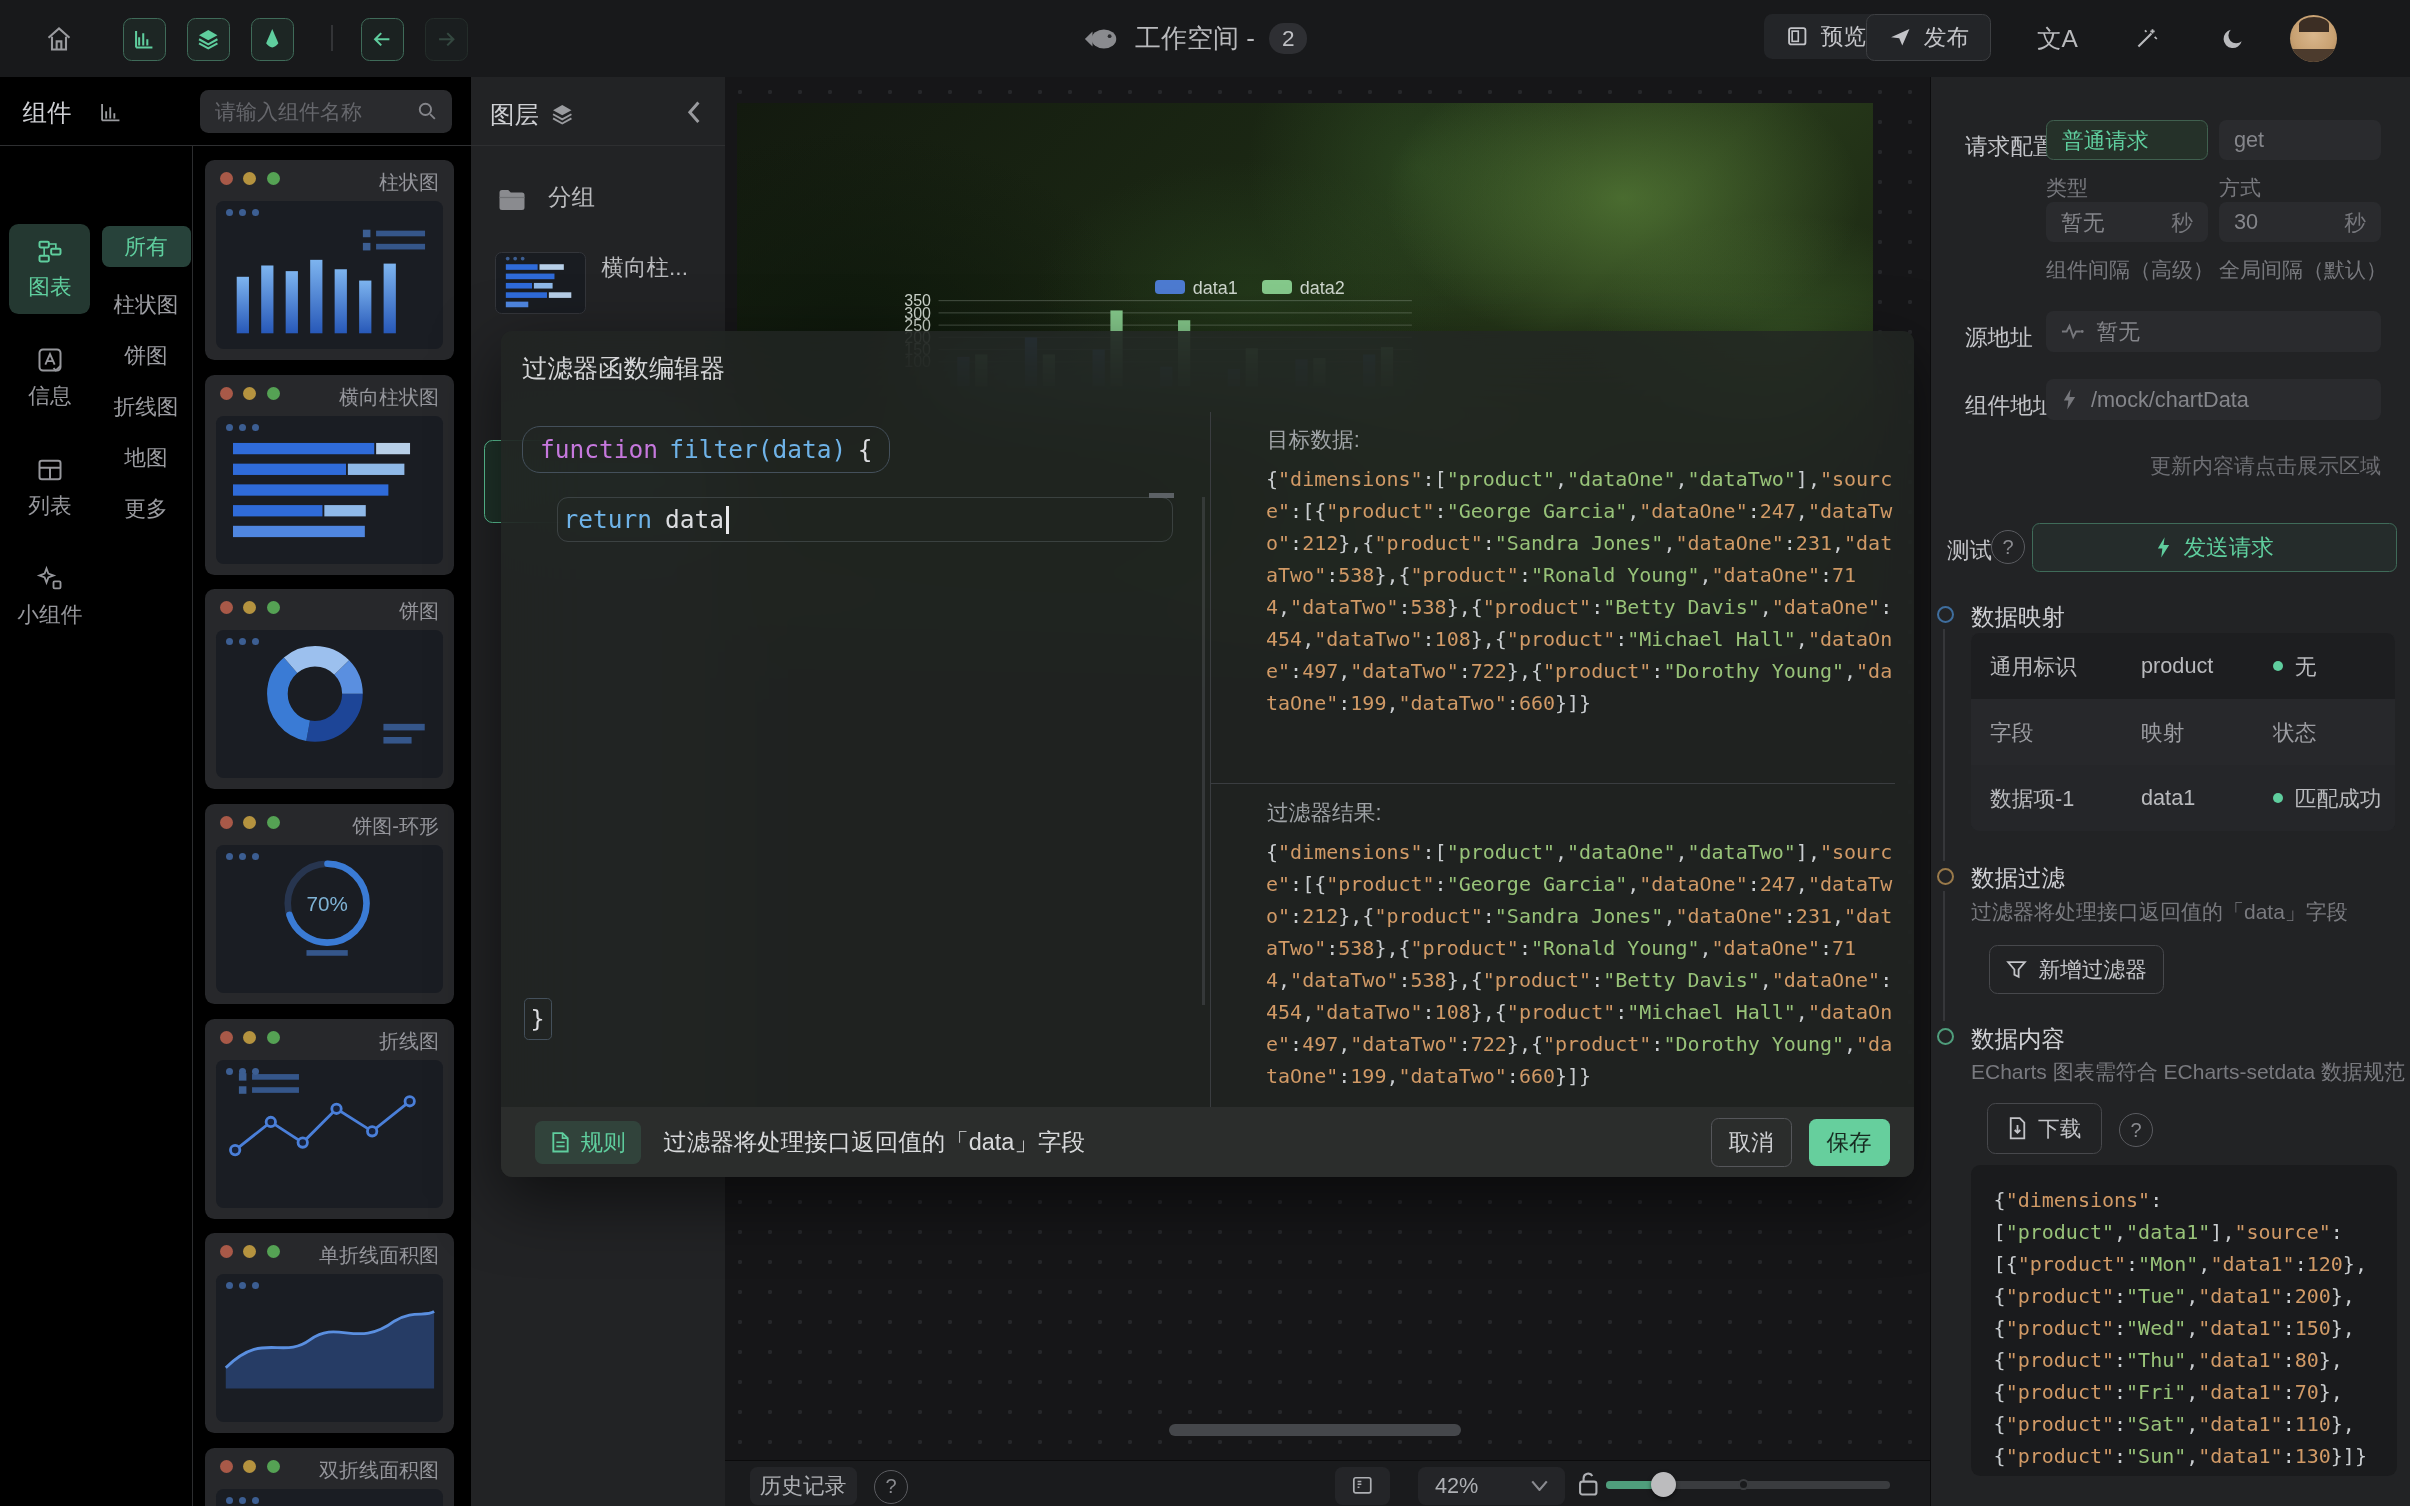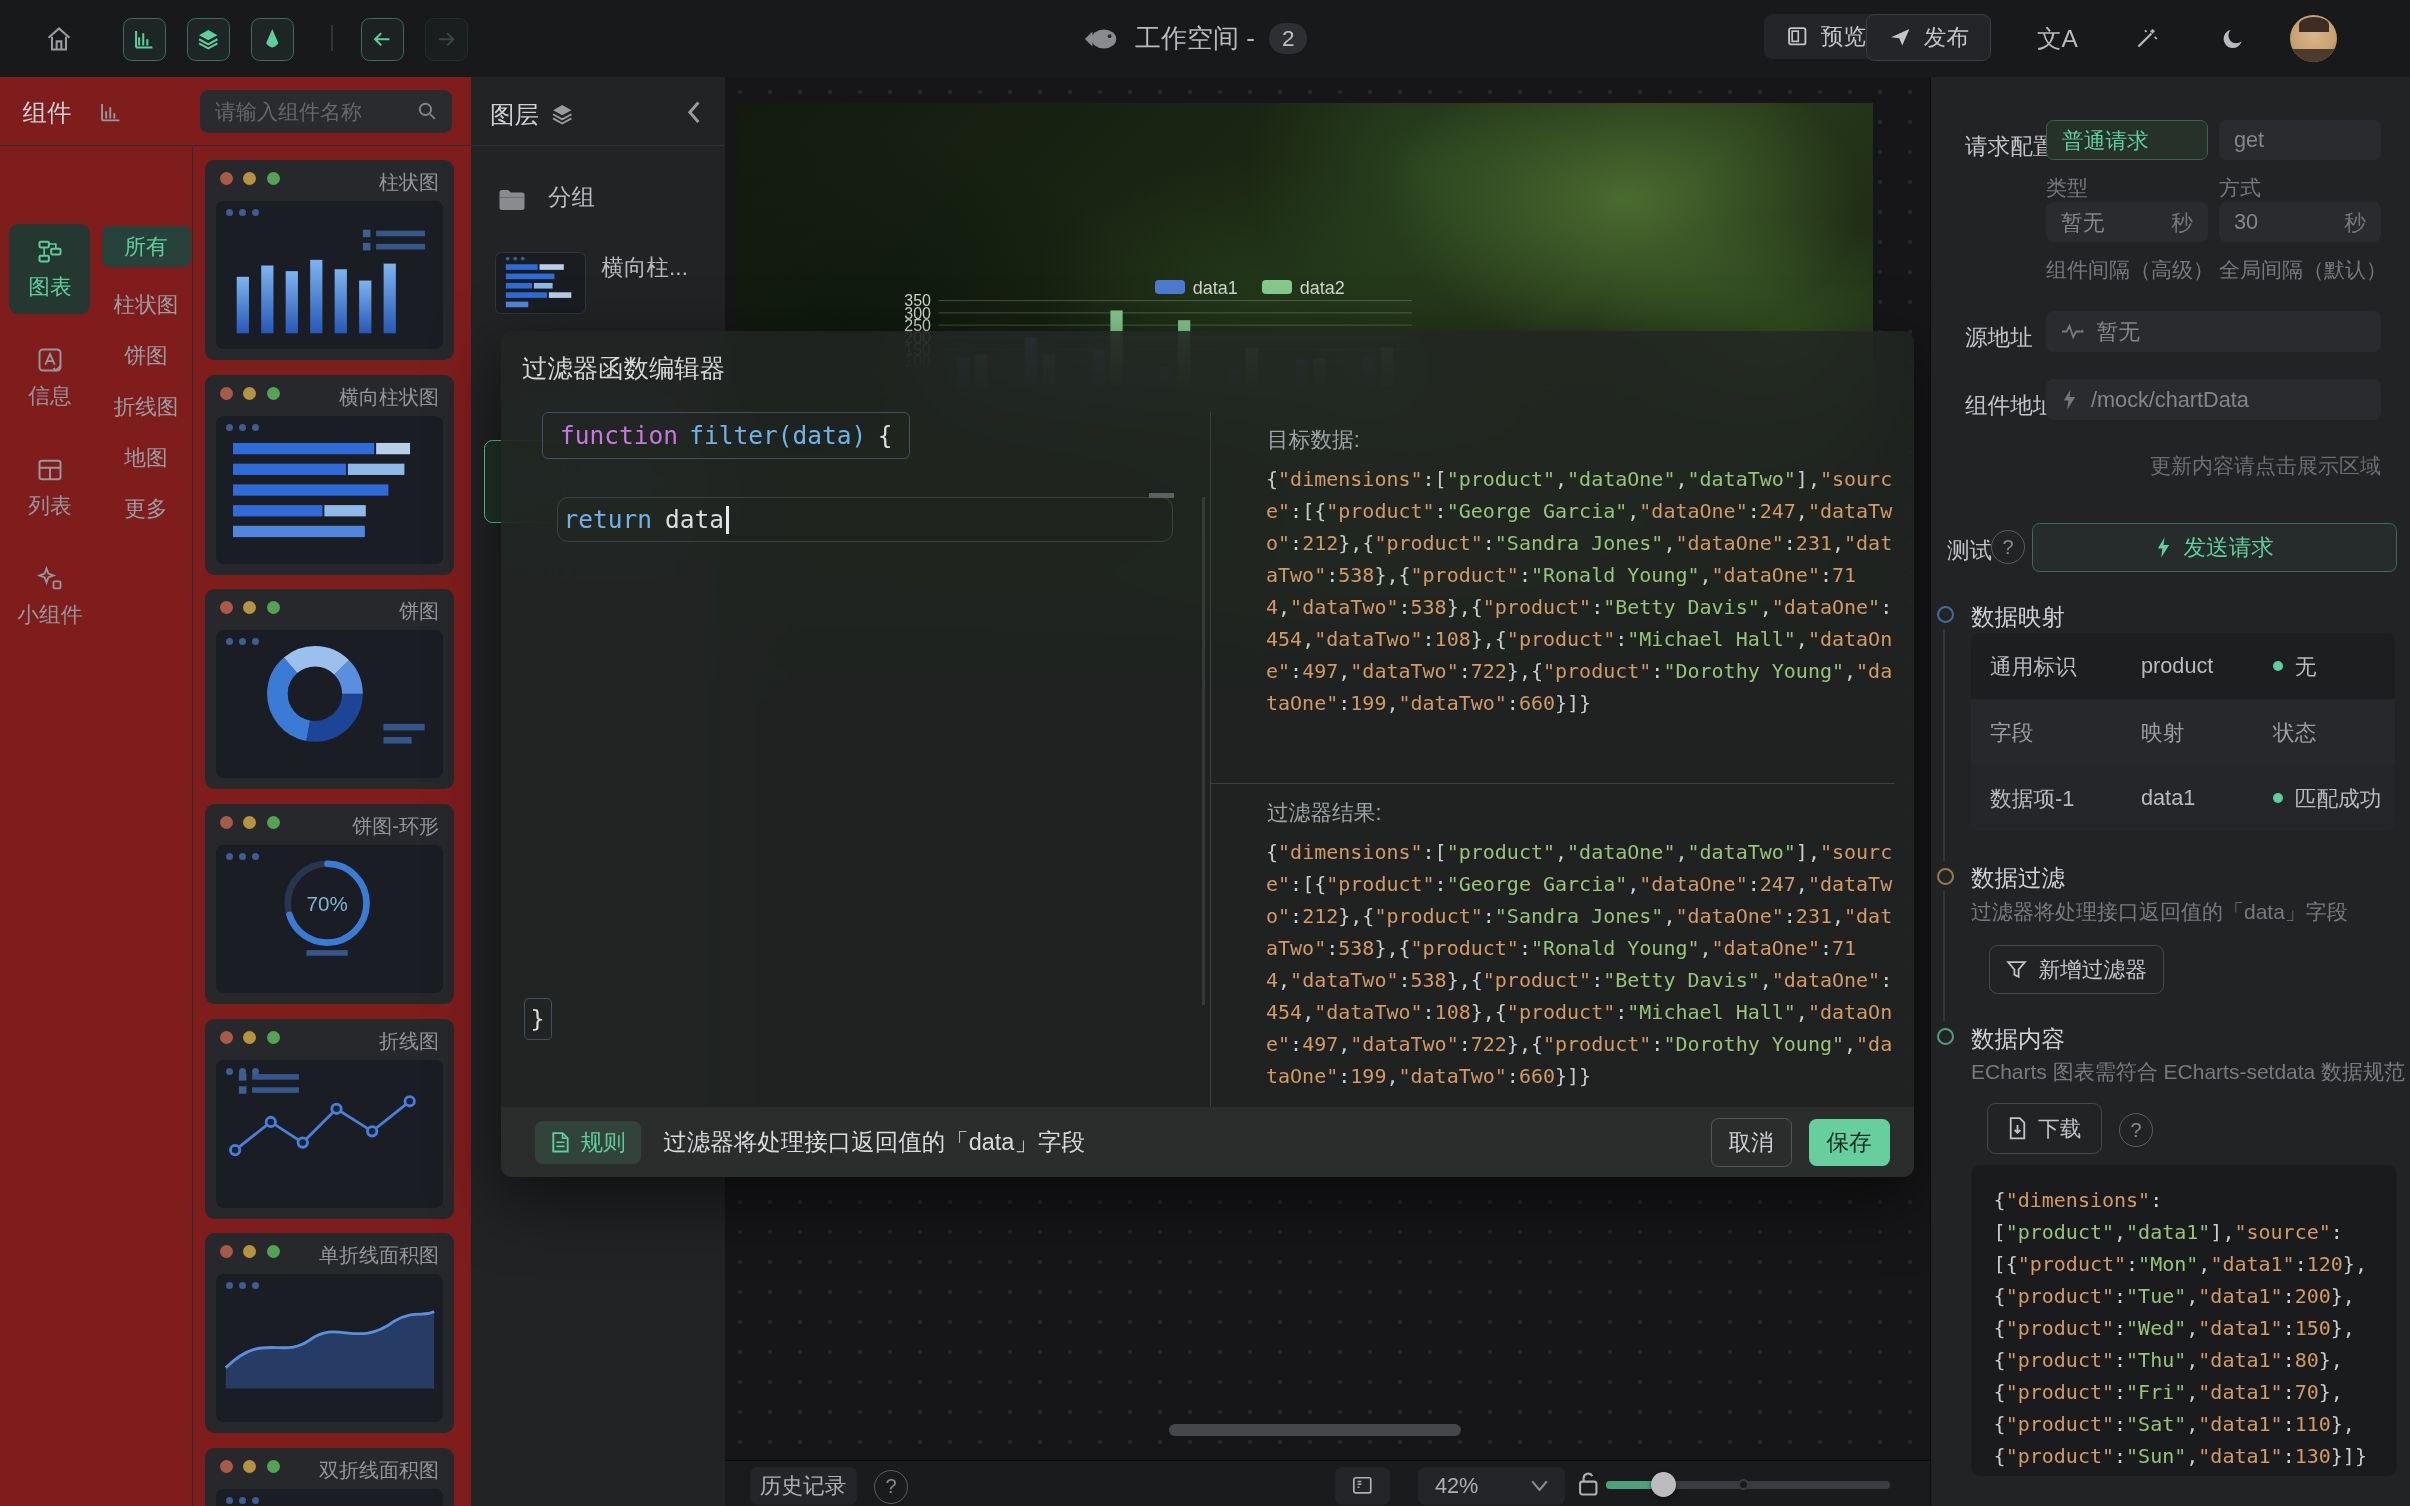--- a/index.html
+++ b/index.html
@@ -12,21 +12,21 @@
   .topbar{left:0;top:0;width:2411px;height:77px;background:#18191b;border-bottom:0.9px solid #0a0a0b;}
   .tb-btn{display:flex;align-items:center;justify-content:center;border-radius:8.5px;cursor:pointer;}
   .tb-toggle{width:41px;height:41px;border:0.9px solid #3f6b59;background:rgba(95,206,158,0.07);}
   .tb-nav{width:41px;height:41px;border:0.9px solid #3f6b59;background:rgba(95,206,158,0.05);}
   .tb-nav.dim{border-color:#2c3b35;opacity:.6;}
   .pill-badge{background:#2e2f33;border-radius:15px;padding:2.8px 13px;color:#bfc0c4;font-size:22.6px;}
   .tb-dark{background:#232528;border-radius:8.5px;display:flex;align-items:center;gap:11.3px;
            padding:0 21px;height:45px;font-size:22.6px;color:#c3c4c8;cursor:pointer;}
   .tb-dark.brd{border:0.9px solid #3d3f42;}
   
-  .leftpanel{left:0;top:77px;width:471px;height:1429px;background:#7f1d1d;border-right:0.9px solid #0c0c0d;}
+  .leftpanel{left:0;top:77px;width:471px;height:1429px;background:#000000;border-right:0.9px solid #0c0c0d;}
   .lp-head{position:absolute;left:0;top:0;width:471px;height:68px;border-bottom:0.9px solid #2e2f31;}
   .search{position:absolute;left:200px;top:13px;width:252px;height:43px;background:#2a2b2e;border-radius:8.5px;
           display:flex;align-items:center;padding:0 13px;box-sizing:border-box;}
   .search input{flex:1;background:none;border:none;outline:none;color:#b9babd;font-size:21px;
           font-family:inherit;min-width:0;}
   .search input::placeholder{color:#66676c;}
   .navrail{position:absolute;left:0;top:68px;width:94px;height:1362px;}
   .nav-item{position:absolute;left:9.4px;width:81px;height:90px;border-radius:9.4px;display:flex;
             flex-direction:column;align-items:center;justify-content:center;gap:7.5px;color:#96979c;
             font-size:21.7px;cursor:pointer;}
@@ -68,22 +68,22 @@
   .bottombar{left:725px;top:1460px;width:1205px;height:46px;background:#1a1b1d;border-top:0.9px solid #0b0b0c;}
   .bb-btn{position:absolute;background:#242528;border-radius:7.5px;display:flex;align-items:center;justify-content:center;
           color:#aeb0b4;font-size:21.7px;cursor:pointer;}
   .qmark{width:32px;height:32px;border:1.9px solid #5a5b60;border-radius:50%;color:#8a8b90;font-size:20px;
          display:flex;align-items:center;justify-content:center;}
   
   .modal{left:501px;top:331px;width:1413px;height:846px;border-radius:11.3px;
          background:rgba(33,37,34,.84);backdrop-filter:blur(38px);-webkit-backdrop-filter:blur(38px);
          box-shadow:0 22.6px 66px rgba(0,0,0,.55);z-index:40;}
   .m-title{position:absolute;left:21px;top:21px;font-size:25.4px;color:#d5d6d8;}
-  .code-pill{position:absolute;left:21px;top:81px;height:45px;border:0.9px solid #44505b;border-radius:6px;
-             display:flex;align-items:center;padding:0 17px;font-size:24.5px;gap:11.3px;margin-left:20px;}
+  .code-pill{position:absolute;left:21px;top:95px;height:45px;border:0.9px solid #44505b;border-radius:18px;
+             display:flex;align-items:center;padding:0 17px;font-size:24.5px;gap:11.3px;}
   .kw-purple{color:#c678dd;} .kw-blue{color:#6fb3e8;} .code-white{color:#dcdde0;}
   .ret-line{position:absolute;left:56px;top:166px;width:608px;height:43px;border:0.9px solid rgba(130,140,150,.28);
             border-radius:11px;display:flex;align-items:center;padding-left:5.6px;font-size:24.5px;gap:13px;}
   .cursor{display:inline-block;width:2.8px;height:28px;background:#e8e9eb;margin-left:1.9px;animation:blink 1s steps(1) infinite;}
   @keyframes blink{50%{opacity:0;}}
   .close-brace{position:absolute;left:22.6px;top:667px;width:26px;height:40px;border:0.9px solid #44505b;border-radius:4.7px;
                display:flex;align-items:center;justify-content:center;font-size:23.5px;color:#dcdde0;}
   .v-div{position:absolute;left:709px;top:81px;width:0.9px;height:716px;background:#3a3d40;}
   .h-div{position:absolute;left:709px;top:452px;width:685px;height:0.9px;background:#3a3d40;}
   .data-label{position:absolute;font-size:21.7px;color:#9fa3a6;}

